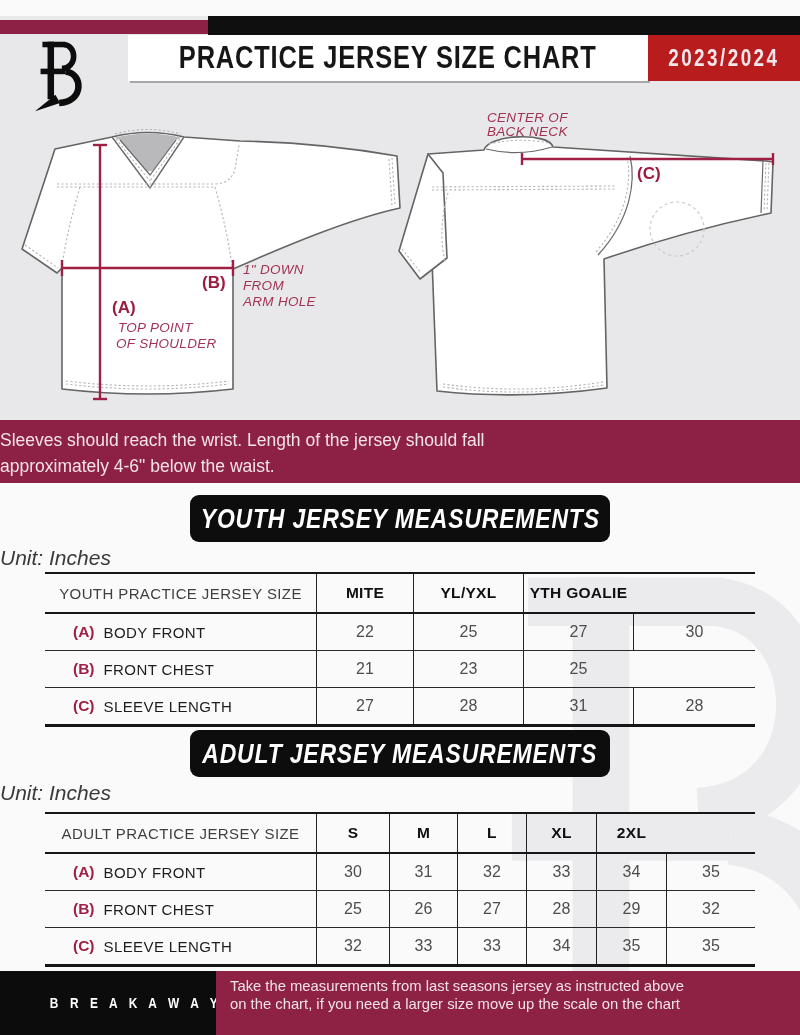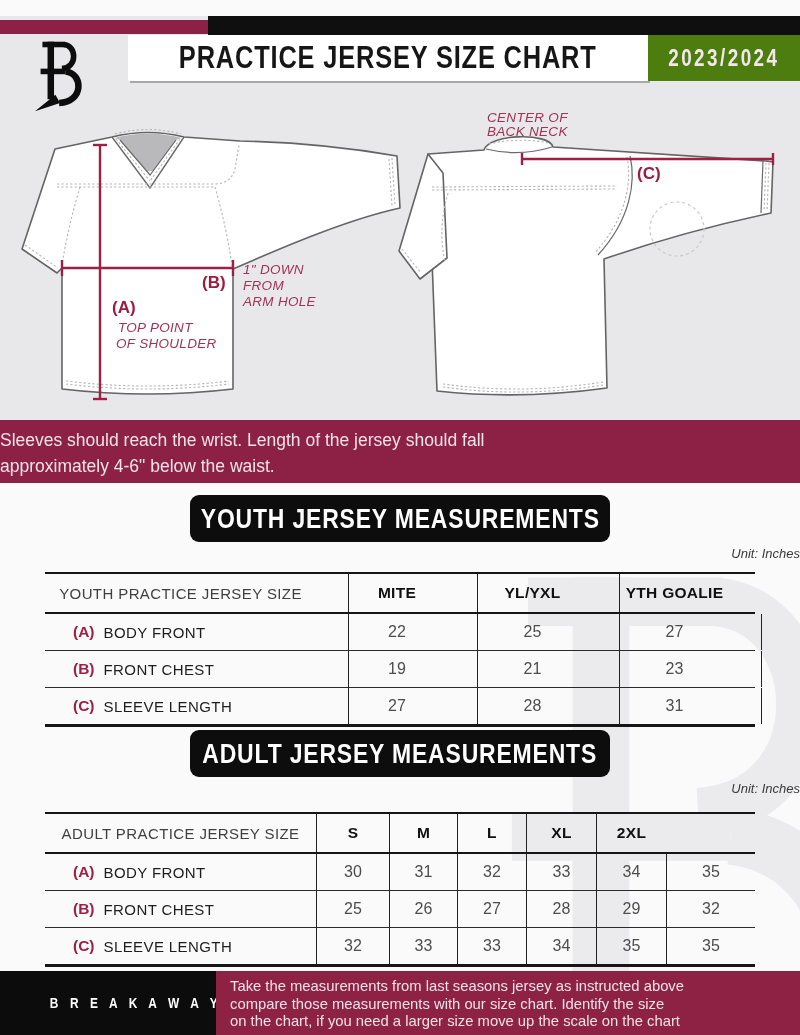--- a/index.html
+++ b/index.html
@@ -8,51 +8,51 @@
 
   
   .top-area{position:absolute;left:0;top:0;width:800px;height:483px;background:#e8e8ea;margin-top:16px;}
   .bar-black{position:absolute;left:208px;top:0;width:592px;height:19px;background:#0f0f0f;}
   .strip-maroon{position:absolute;left:0;top:4px;width:208px;height:14px;background:#8d2145;}
   .title-box{position:absolute;left:128px;top:19px;width:520px;height:46px;background:#ffffff;
              display:flex;align-items:center;justify-content:center;
              box-shadow:2px 2px 0 rgba(90,90,90,.45);}
   .title-box .t{font-size:31px;font-weight:bold;color:#161616;letter-spacing:1px;}
   .condense{display:inline-block;transform:scaleX(.82);white-space:nowrap;}
-  .year-box{position:absolute;left:648px;top:19px;width:152px;height:46px;background:#4d7c0f;
+  .year-box{position:absolute;left:648px;top:19px;width:152px;height:46px;background:#b91c1c;
             display:flex;align-items:center;justify-content:center;}
   .year-box .t{font-size:23px;font-weight:bold;color:#f3e7ec;letter-spacing:3px;}
   .brand-logo{position:absolute;left:31px;top:22px;}
 
   .diagram{position:absolute;left:0;top:85px;}
   .mlabel{fill:#9b1c3e;font-weight:bold;font-size:17px;font-family:"Liberation Sans",sans-serif;}
   .mnote{fill:#a23354;font-style:italic;font-size:13.5px;letter-spacing:.3px;
          font-family:"Liberation Sans",sans-serif;}
 
   
   .notice{position:absolute;left:0;top:420px;width:800px;height:63px;background:#8d2145;
           color:#f2e3e9;font-size:17.5px;line-height:26px;
           padding-top:7px;box-sizing:border-box;}
 
   
   .content{position:absolute;left:0;top:483px;width:800px;height:490px;
            background:#fafafb;overflow:hidden;}
   .watermark{position:absolute;left:430px;top:62px;}
   .sec-head{position:absolute;left:190px;width:420px;height:47px;background:#0d0d0d;
-            border-radius:9px;display:flex;align-items:center;justify-content:center;}
+            border-radius:9px;display:flex;align-items:center;justify-content:center;font-style:italic;}
   .sec-head .t{color:#ffffff;font-size:28px;font-weight:bold;letter-spacing:1px;}
-  .unit{position:absolute;left:0;width:800px;text-align:right;font-style:italic;
-        font-size:13px;color:#3a3a3a;}
+  .unit{position:absolute;left:0;width:800px;text-align:left;font-style:italic;
+        font-size:21px;color:#3a3a3a;}
 
   .tbl{position:absolute;left:45px;width:710px;border-top:2px solid #161616;
        border-bottom:3px solid #161616;}
   .row{display:grid;height:36px;border-bottom:1px solid #2a2a2a;}
   .row.hdr{height:38px;border-bottom:2px solid #161616;}
   .row:last-child{border-bottom:none;}
-  .youth-grid{grid-template-columns:271px 97px 110px 110px 122px;gap:32px;}
+  .youth-grid{grid-template-columns:271px 97px 110px 110px 122px;}
   .adult-grid{grid-template-columns:271px 73px 68px 69px 70px 70px 89px;}
   .cell{display:flex;align-items:center;justify-content:center;font-size:16px;
         color:#4d4d4d;border-left:1.6px solid #222;}
   .cell:first-child{border-left:none;justify-content:flex-start;padding-left:28px;}
   .row.hdr .cell{font-weight:bold;color:#101010;font-size:15.5px;letter-spacing:.3px;}
   .row.hdr .cell:first-child{justify-content:center;padding-left:0;color:#3f3f3f;
         font-weight:normal;font-size:15px;letter-spacing:.4px;}
   .key{color:#9e1f44;font-weight:bold;font-size:15.5px;margin-right:9px;}
   .lbl{color:#1d1d1d;font-size:15px;letter-spacing:.4px;}
 
@@ -203,21 +203,20 @@
         <div class="cell">22</div>
         <div class="cell">25</div>
         <div class="cell">27</div>
         <div class="cell">30</div>
       </div>
       <div class="row youth-grid">
         <div class="cell">
           <span class="key">(B)</span>
           <span class="lbl">FRONT CHEST</span>
         </div>
-        <div class="cell">19</div>
         <div class="cell">21</div>
         <div class="cell">23</div>
         <div class="cell">25</div>
       </div>
       <div class="row youth-grid">
         <div class="cell">
           <span class="key">(C)</span>
           <span class="lbl">SLEEVE LENGTH</span>
         </div>
         <div class="cell">27</div>
@@ -288,17 +287,16 @@
         <path d="M35 7 C49 8 50 32 33 33" stroke-width="6"></path>
         <path d="M10 36 L37 36" stroke-width="6"></path>
         <path d="M37 36 C56 38 57 69 30 70" stroke-width="7"></path>
       </g>
       <path d="M31 70 L4 79 L26 61 Z" fill="#d2d2d2"></path>
     </svg>
     <span class="brand-text condense">B R E A K A W A Y</span>
   </div>
   <div class="footer-maroon">
     <div>Take the measurements from last seasons jersey as instructed above</div>
-    <div>compare those measurements  with our size chart. Identify the size</div>
     <div>on the chart, if you need a larger size move up the scale on the chart</div>
   </div>
 
 </div>
 
 </body></html>

